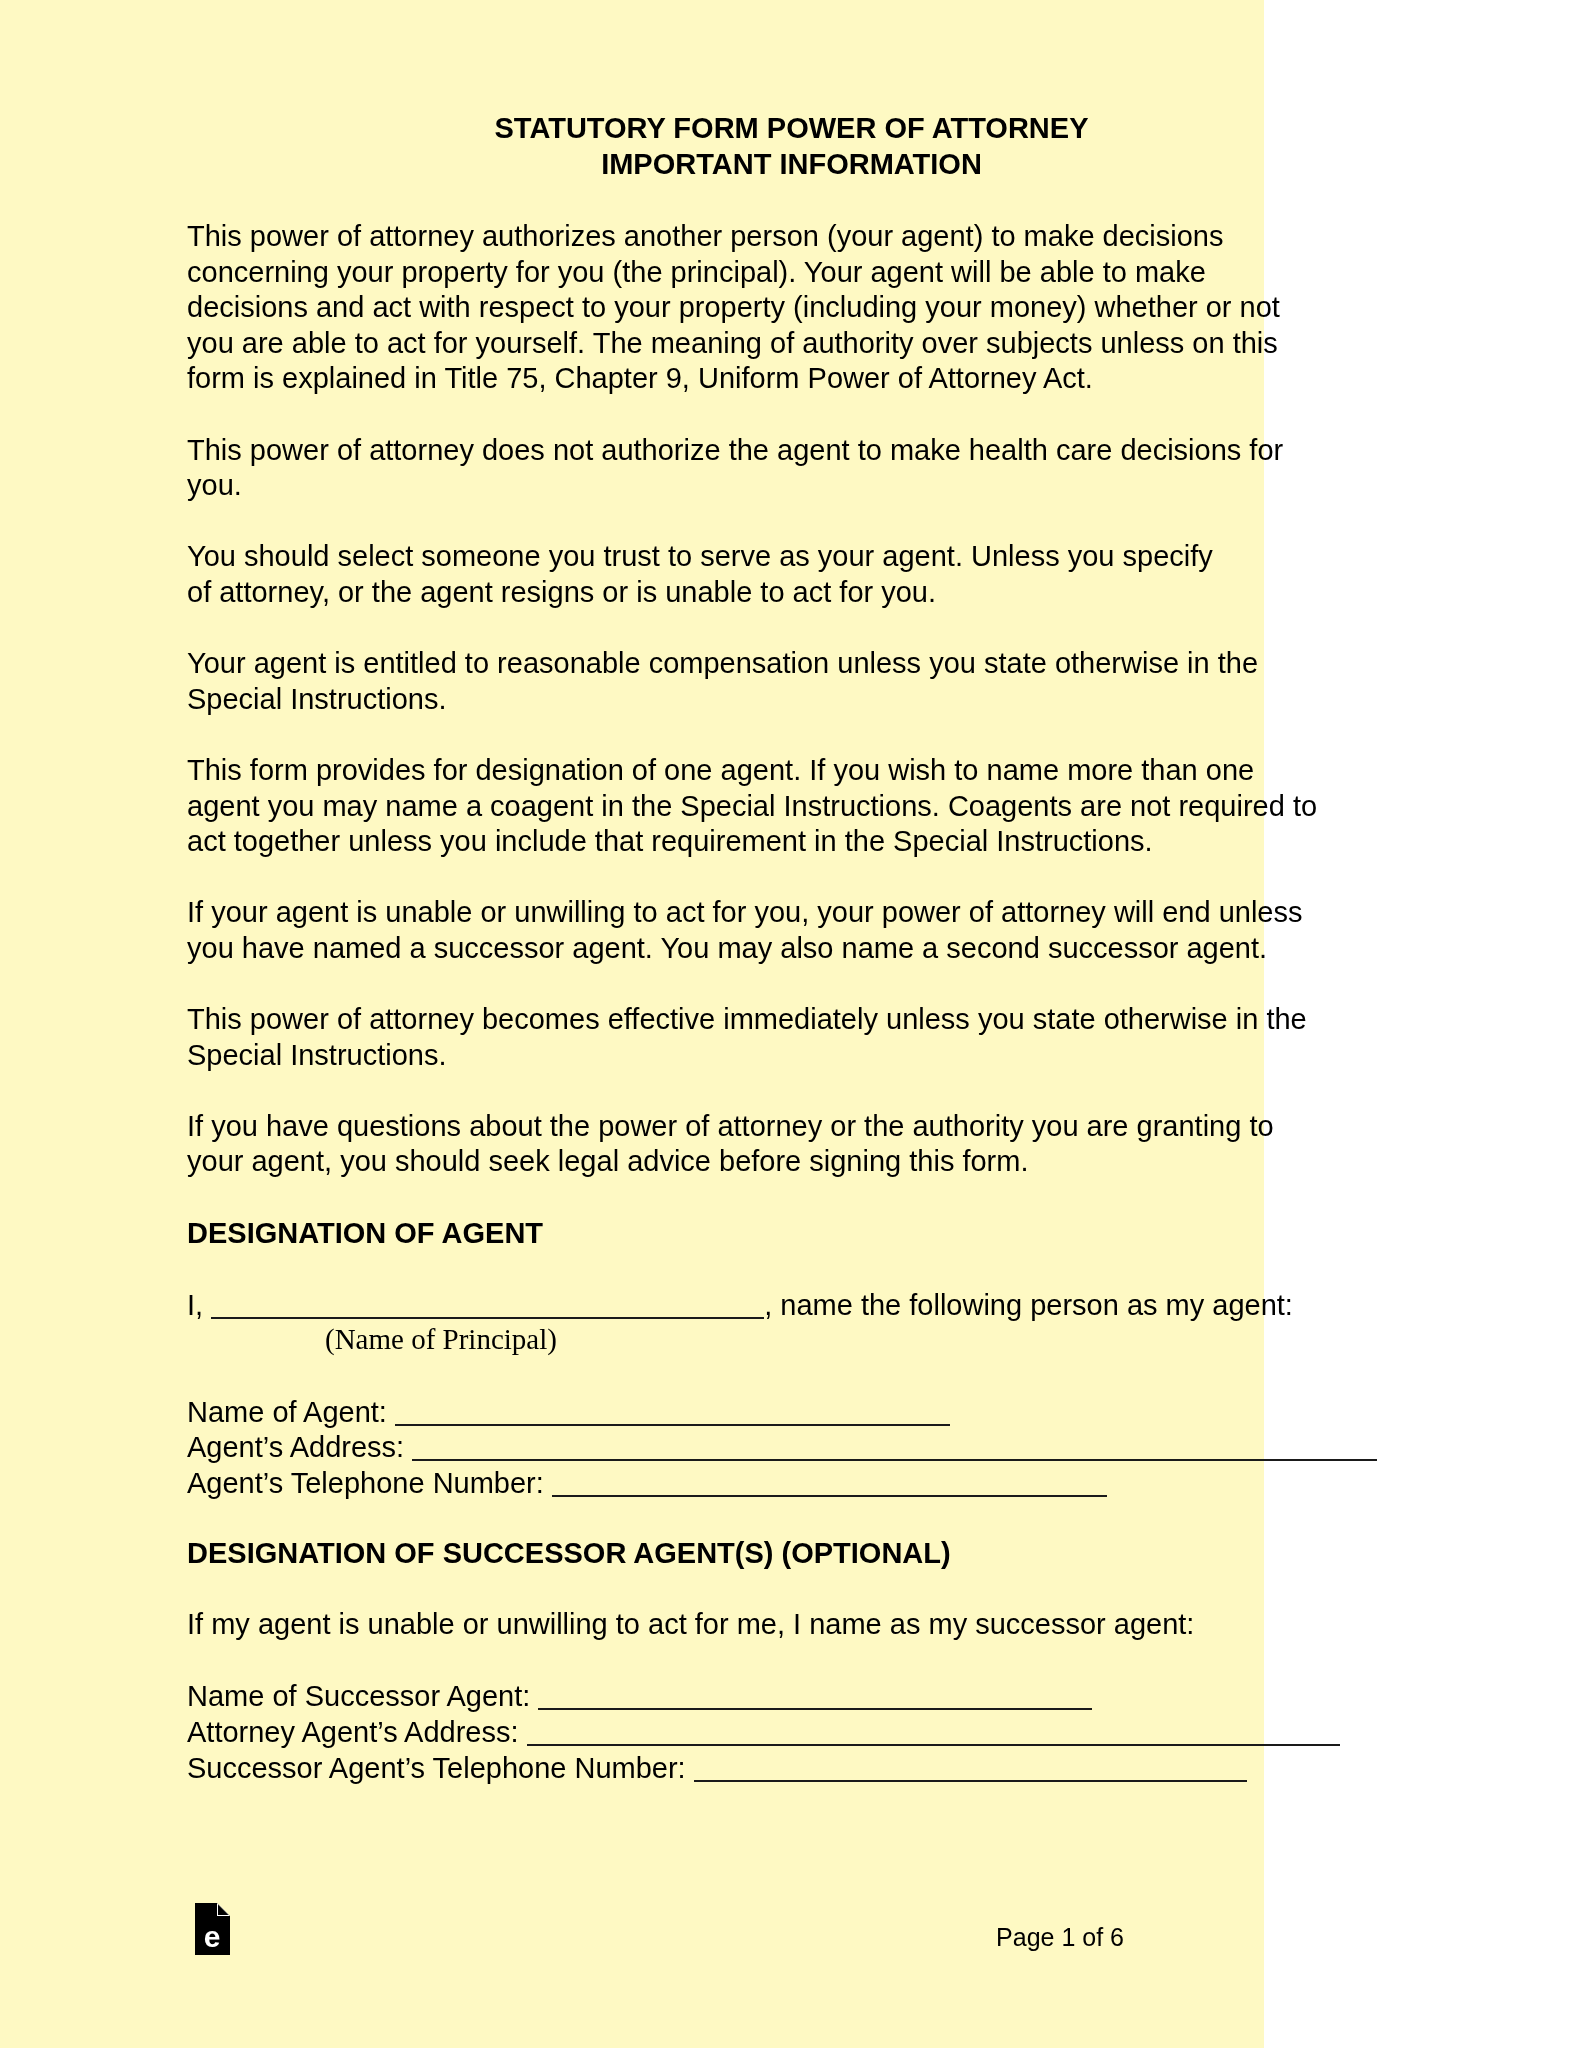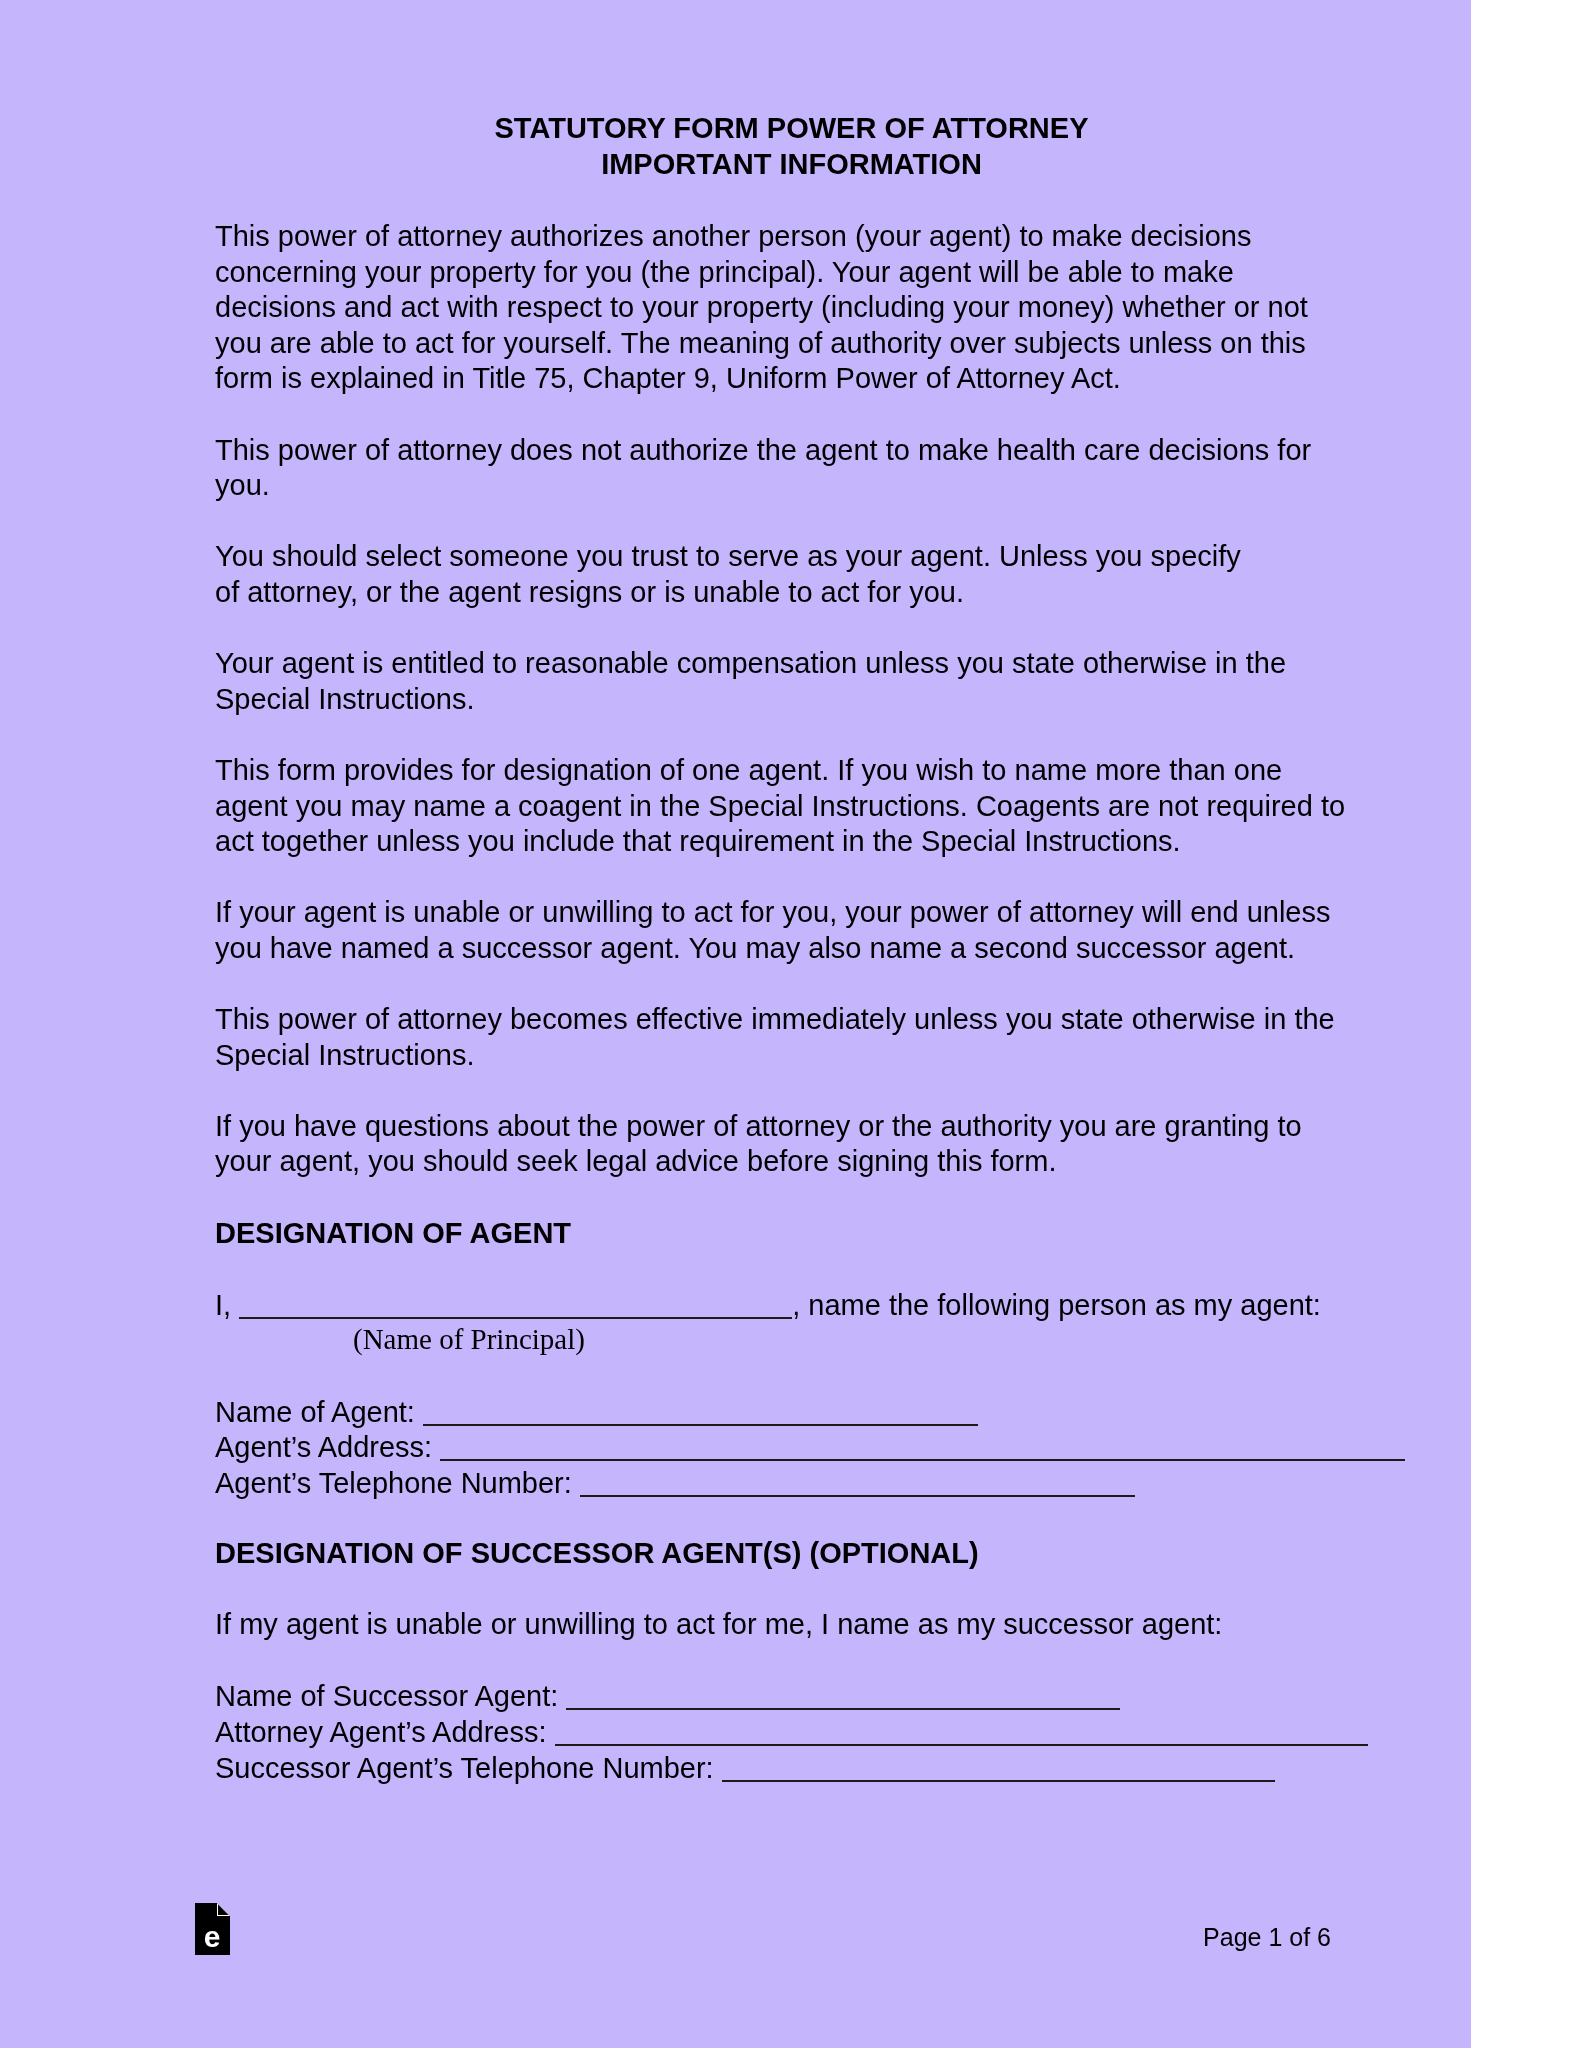--- a/index.html
+++ b/index.html
@@ -11,43 +11,42 @@
       width: 1583px;
       height: 2048px;
       position: relative;
       overflow: hidden;
       font-family: "Liberation Sans", sans-serif;
       color: #000000;
     }
     .page {
       position: absolute;
       left: 0; top: 0;
-      width: 1471px;
+      width: 1264px;
       height: 2048px;
-      background: #c4b5fd;
+      background: #fef9c3;
     }
     .title-block {
       position: absolute;
       left: 0;
       width: 1583px;
       top: 110px;
       text-align: center;
       font-weight: bold;
       font-size: 29px;
       line-height: 36px;
     }
     .title-line { display: block; white-space: nowrap; }
     .body-block {
       position: absolute;
       left: 187px;
       top: 219px;
       width: 1250px;
       font-size: 29px;
       line-height: 35.6px;
-      margin-left: 28px;
     }
     .para { margin: 0 0 35.6px 0; }
     .line { display: block; white-space: nowrap; height: 35.6px; }
     .heading { font-weight: bold; }
     .blank {
       display: inline-block;
       border-bottom: 2px solid #1a1a1a;
       height: 26px;
       vertical-align: baseline;
       position: relative;

